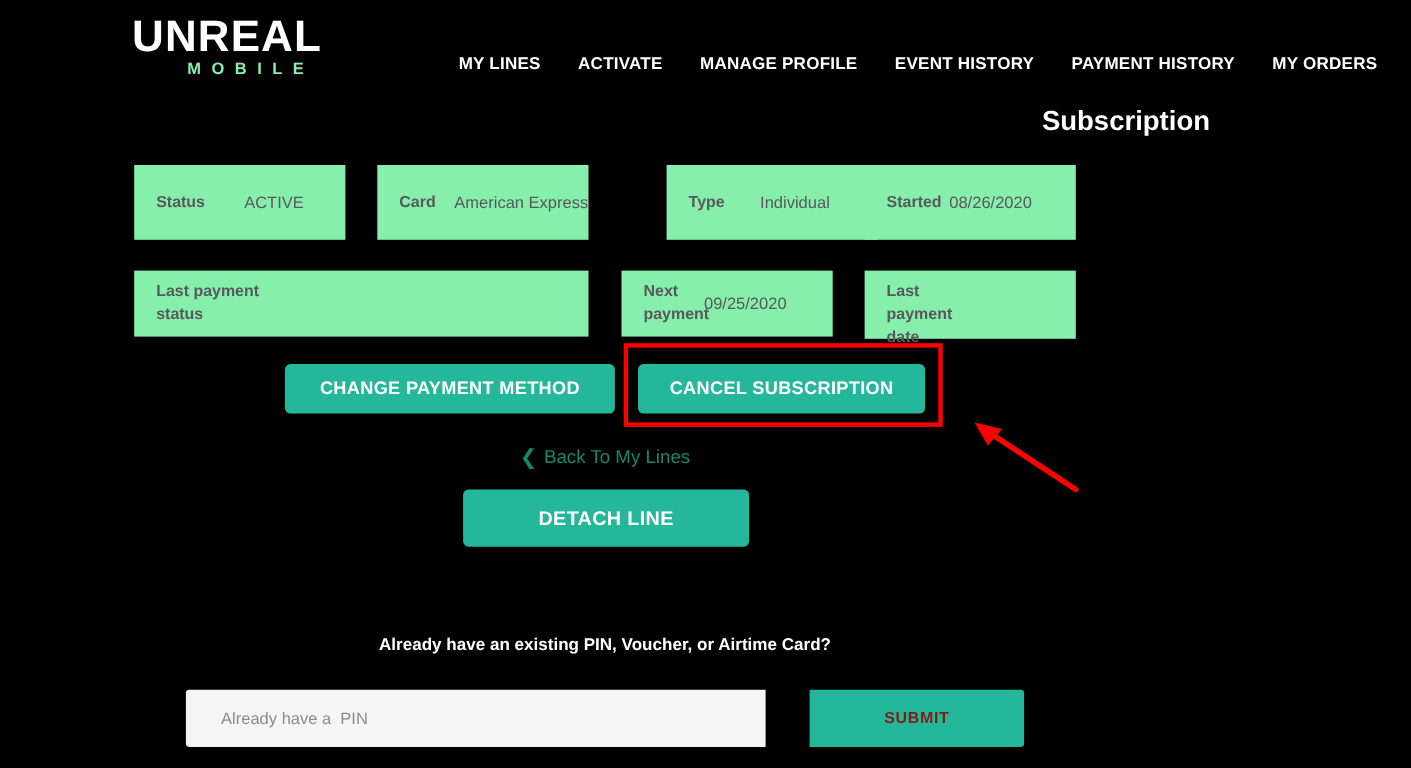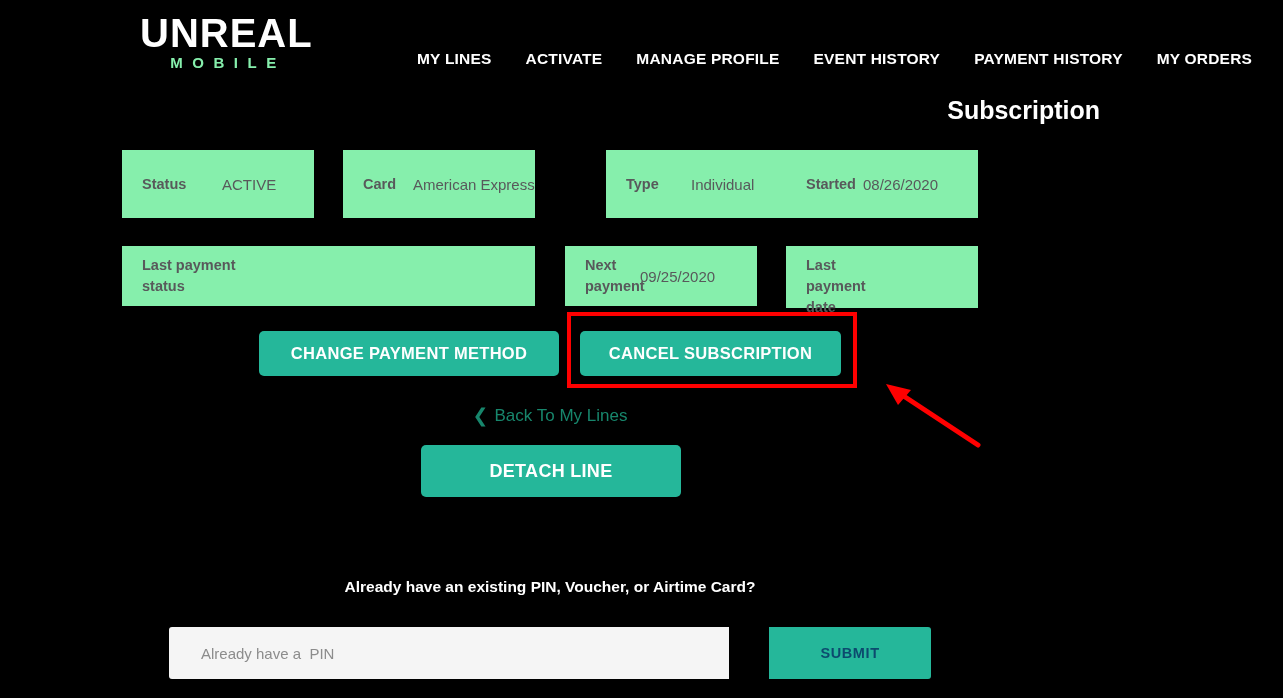--- a/index.html
+++ b/index.html
@@ -14,21 +14,20 @@
 
   
   .header {
     position: absolute; left: 0; top: 0; width: 1283px; height: 86px;
   }
   .logo { position: absolute; left: 120px; top: 12px; width: 210px; }
   .logo-main {
     font-size: 40px; font-weight: 700; color: #ffffff;
     letter-spacing: 1px; line-height: 42px;
     font-family: "Liberation Sans", sans-serif;
-    margin-left: 20px;
   }
   .logo-sub {
     font-size: 15px; font-weight: 700; color: #86efac;
     letter-spacing: 9.5px; line-height: 18px; text-align: center;
     padding-left: 6px;
   }
   .nav {
     position: absolute; left: 400px; top: 50px;
     display: flex; align-items: center; gap: 0px;
   }
@@ -115,21 +114,21 @@
     display: flex;
   }
   .pin-input {
     flex: 1 1 auto; background: #f5f5f5; border: none; outline: none;
     font-family: "Liberation Sans", sans-serif;
     font-size: 15px; color: #4d4d4d; padding-left: 32px;
     border-radius: 3px 0 0 3px;
   }
   .pin-input::placeholder { color: #8c8c8c; }
   .pin-submit {
-    width: 162px; background: #25b79a; color: #0c4a6e; border: none;
+    width: 195px; background: #25b79a; color: #7f1d1d; border: none;
     font-family: "Liberation Sans", sans-serif;
     font-size: 14.5px; font-weight: 700; letter-spacing: 0.6px;
     cursor: pointer; border-radius: 0 3px 3px 0; margin-left: 40px;
   }
 </style>
 </head>
 <body>
 
 <div class="page">
 

